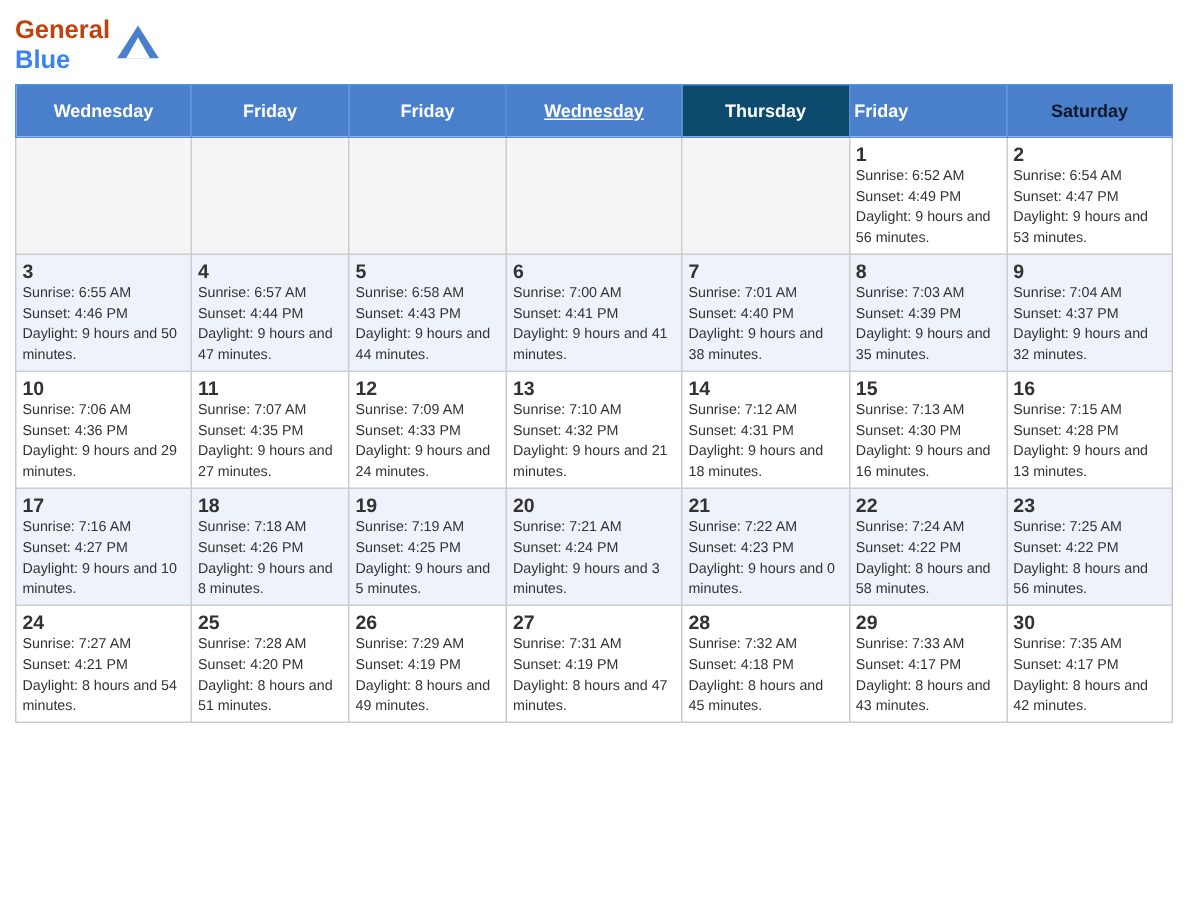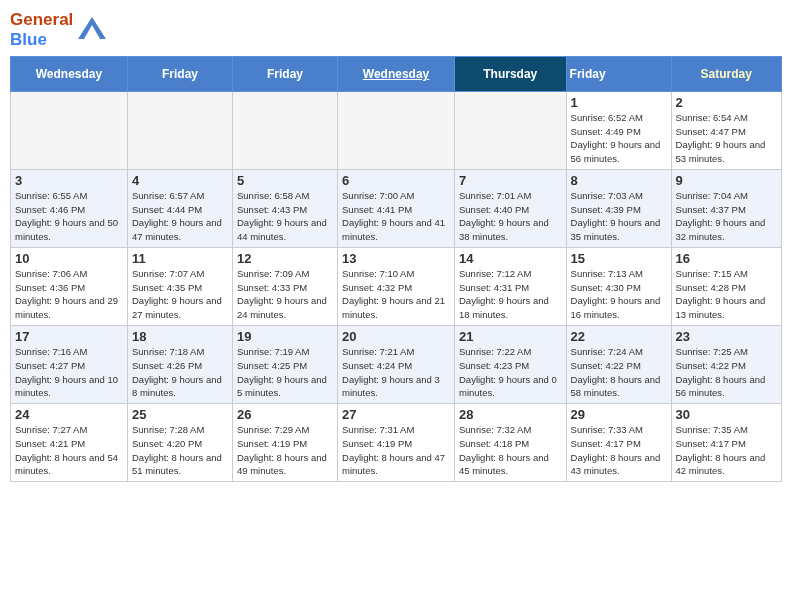--- a/index.html
+++ b/index.html
@@ -29,21 +29,21 @@
 
 <table style="width: calc(100% - 20px); margin: 0 10px; border-collapse: collapse;">
   <thead>
     <tr id="header-row">
         <th style="background: rgb(74, 127, 203); color: white; text-align: center; font-size: 12px; padding: 5px 3px; border: 1px solid rgb(90, 143, 219); font-weight: bold;">Wednesday</th>
         <th style="background: rgb(74, 127, 203); color: white; text-align: center; font-size: 12px; padding: 5px 3px; border: 1px solid rgb(90, 143, 219); font-weight: bold;">Friday</th>
         <th style="background: rgb(74, 127, 203); color: white; text-align: center; font-size: 12px; padding: 5px 3px; border: 1px solid rgb(90, 143, 219); font-weight: bold;">Friday</th>
         <th style="background: rgb(74, 127, 203); color: white; text-align: center; font-size: 12px; padding: 5px 3px; border: 1px solid rgb(90, 143, 219); font-weight: bold; text-decoration: underline;">Wednesday</th>
         <th style="background: #0c4a6e; color: white; text-align: center; font-size: 12px; padding: 5px 3px; border: 1px solid rgb(90, 143, 219); font-weight: bold;">Thursday</th>
         <th style="background: rgb(74, 127, 203); color: white; text-align: left; font-size: 12px; padding: 10px 3px; border: 1px solid rgb(90, 143, 219); font-weight: bold; margin-left: 45px;">Friday</th>
-        <th style="background: rgb(74, 127, 203); color: #fef9c3; text-align: center; font-size: 12px; padding: 5px 3px; border: 1px solid rgb(90, 143, 219); font-weight: bold;">Saturday</th>
+        <th style="background: rgb(74, 127, 203); color: #0f172a; text-align: center; font-size: 12px; padding: 5px 3px; border: 1px solid rgb(90, 143, 219); font-weight: bold;">Saturday</th>
       </tr>
   </thead>
   <tbody id="calendar-body">
       <tr>
         <td style="border: 1px solid rgb(204, 204, 204); vertical-align: top; padding: 3px 4px; font-size: 10px; color: rgb(51, 51, 51); height: 76px; background: rgb(245, 245, 245);"></td>
         <td style="border: 1px solid rgb(204, 204, 204); vertical-align: top; padding: 3px 4px; font-size: 10px; color: rgb(51, 51, 51); height: 76px; background: rgb(245, 245, 245);"></td>
         <td style="border: 1px solid rgb(204, 204, 204); vertical-align: top; padding: 3px 4px; font-size: 10px; color: rgb(51, 51, 51); height: 76px; background: rgb(245, 245, 245);"></td>
         <td style="border: 1px solid rgb(204, 204, 204); vertical-align: top; padding: 3px 4px; font-size: 10px; color: rgb(51, 51, 51); height: 76px; background: rgb(245, 245, 245);"></td>
         <td style="border: 1px solid rgb(204, 204, 204); vertical-align: top; padding: 3px 4px; font-size: 10px; color: rgb(51, 51, 51); height: 76px; background: rgb(245, 245, 245);"></td>
         <td style="border: 1px solid rgb(204, 204, 204); vertical-align: top; padding: 3px 4px; font-size: 10px; color: rgb(51, 51, 51); height: 76px; background: rgb(255, 255, 255);"><span style="font-size: 13px; font-weight: bold; display: block; margin-bottom: 1px;">1</span><span style="font-size: 9.5px; line-height: 1.45;">Sunrise: 6:52 AM<br>Sunset: 4:49 PM<br>Daylight: 9 hours and 56 minutes.</span></td>

